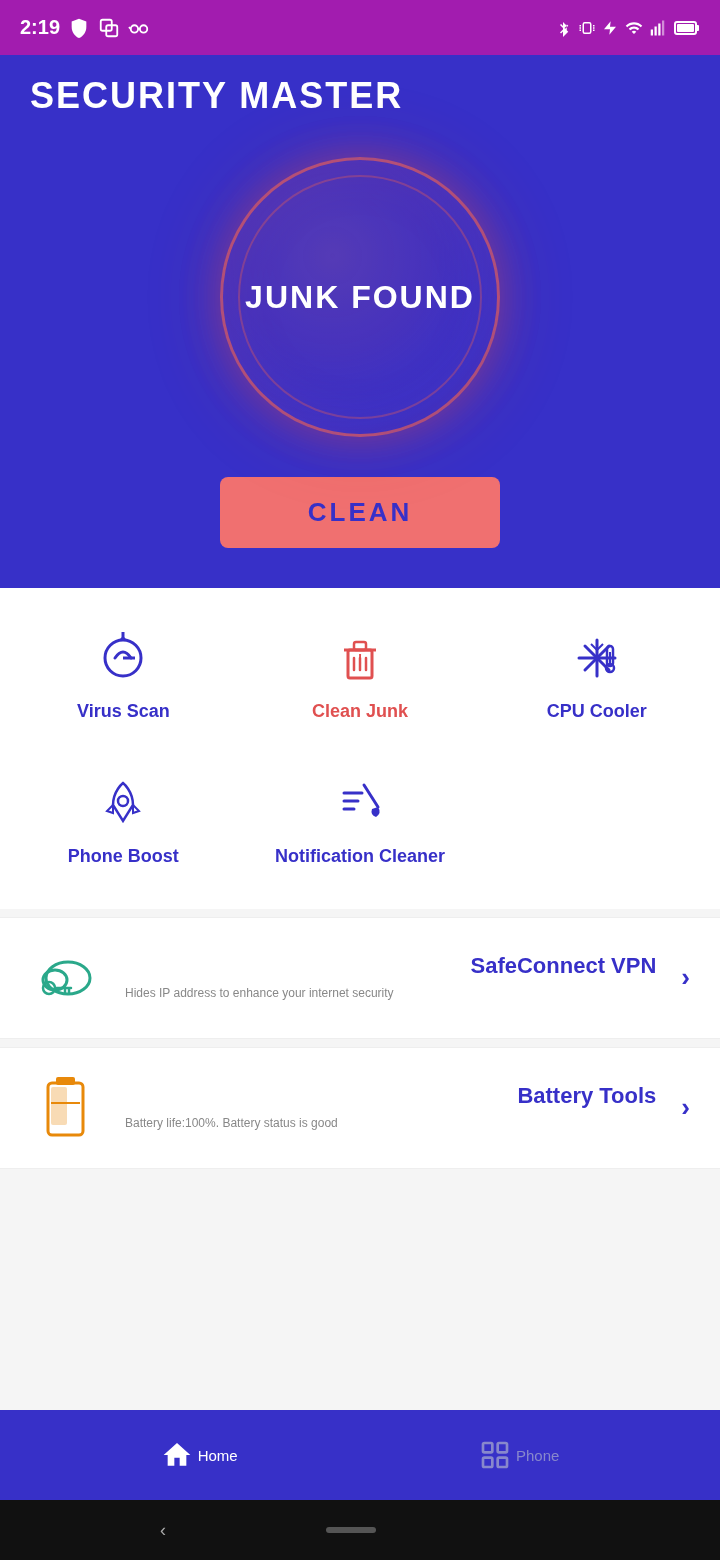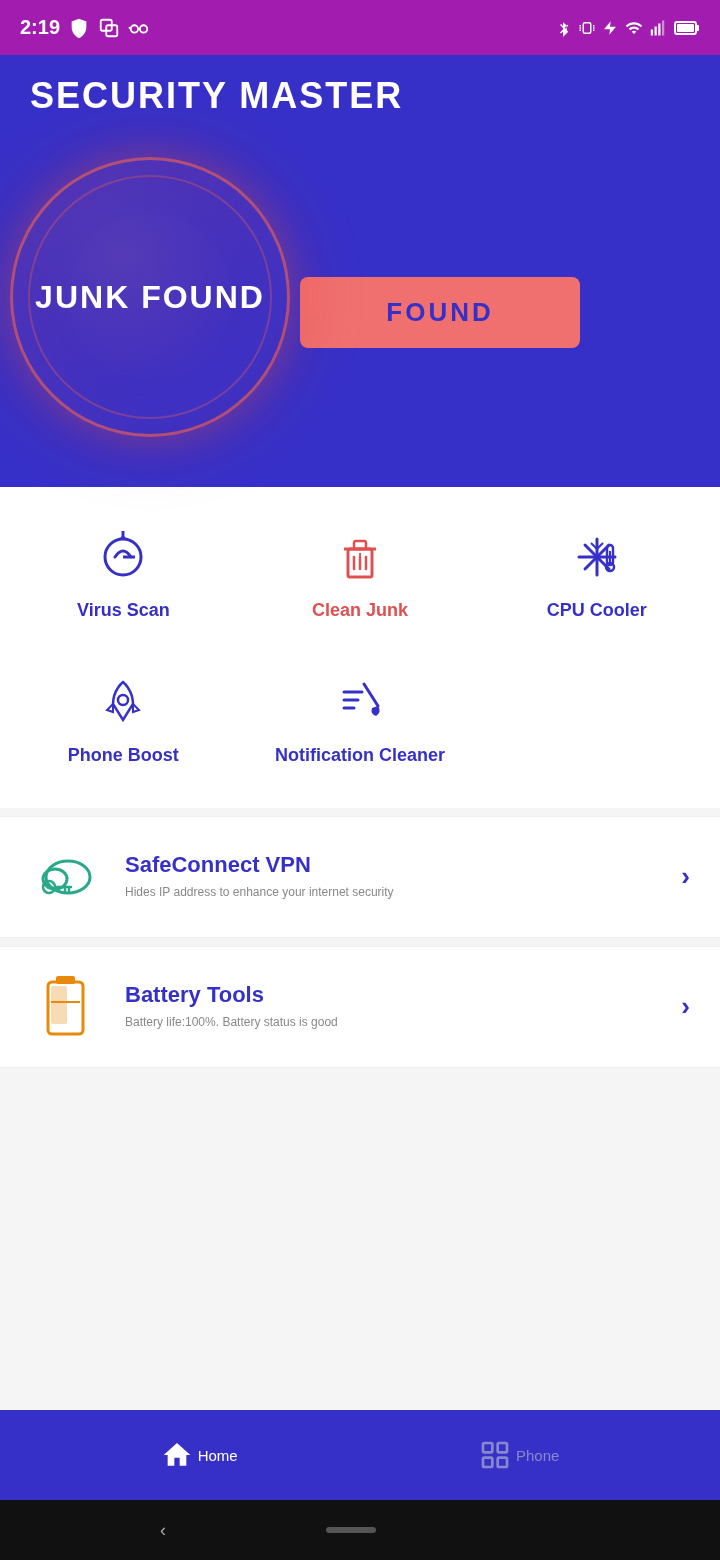--- a/index.html
+++ b/index.html
@@ -49,21 +49,21 @@
       font-size: 36px;
       font-weight: 900;
       letter-spacing: 2px;
       text-transform: uppercase;
     }
 
     
     .hero-section {
       background: #3730c8;
       display: flex;
-      flex-direction: row;
+      flex-direction: column;
       align-items: center;
       padding: 20px 0 40px 0;
     }
 
     
     .orb-container {
       width: 300px;
       height: 300px;
       position: relative;
       display: flex;
@@ -193,20 +193,21 @@
       flex-shrink: 0;
     }
     .info-card-text {
       flex: 1;
     }
     .info-card-title {
       font-size: 22px;
       font-weight: 700;
       color: #3730c8;
       margin-bottom: 6px;
+      text-align: right;
     }
     .info-card-desc {
       font-size: 12px;
       color: #888;
       line-height: 1.4;
     }
     .info-card-arrow {
       color: #3730c8;
       font-size: 26px;
       font-weight: bold;
@@ -328,21 +329,21 @@
 <div class="app-header">
   <div class="app-title">SECURITY MASTER</div>
 </div>
 
 <div class="hero-section">
   <div class="orb-container">
     <div class="orb">
       <span class="orb-text">JUNK FOUND</span>
     </div>
   </div>
-  <button class="clean-button">FOUND</button>
+  <button class="clean-button">CLEAN</button>
 </div>
 
 <div class="main-content">
 
   <div class="feature-grid-card">
     <div class="feature-grid">
 
       <div class="feature-item">
         <div class="feature-icon">
           <svg viewBox="0 0 52 52" fill="none" xmlns="http://www.w3.org/2000/svg">

